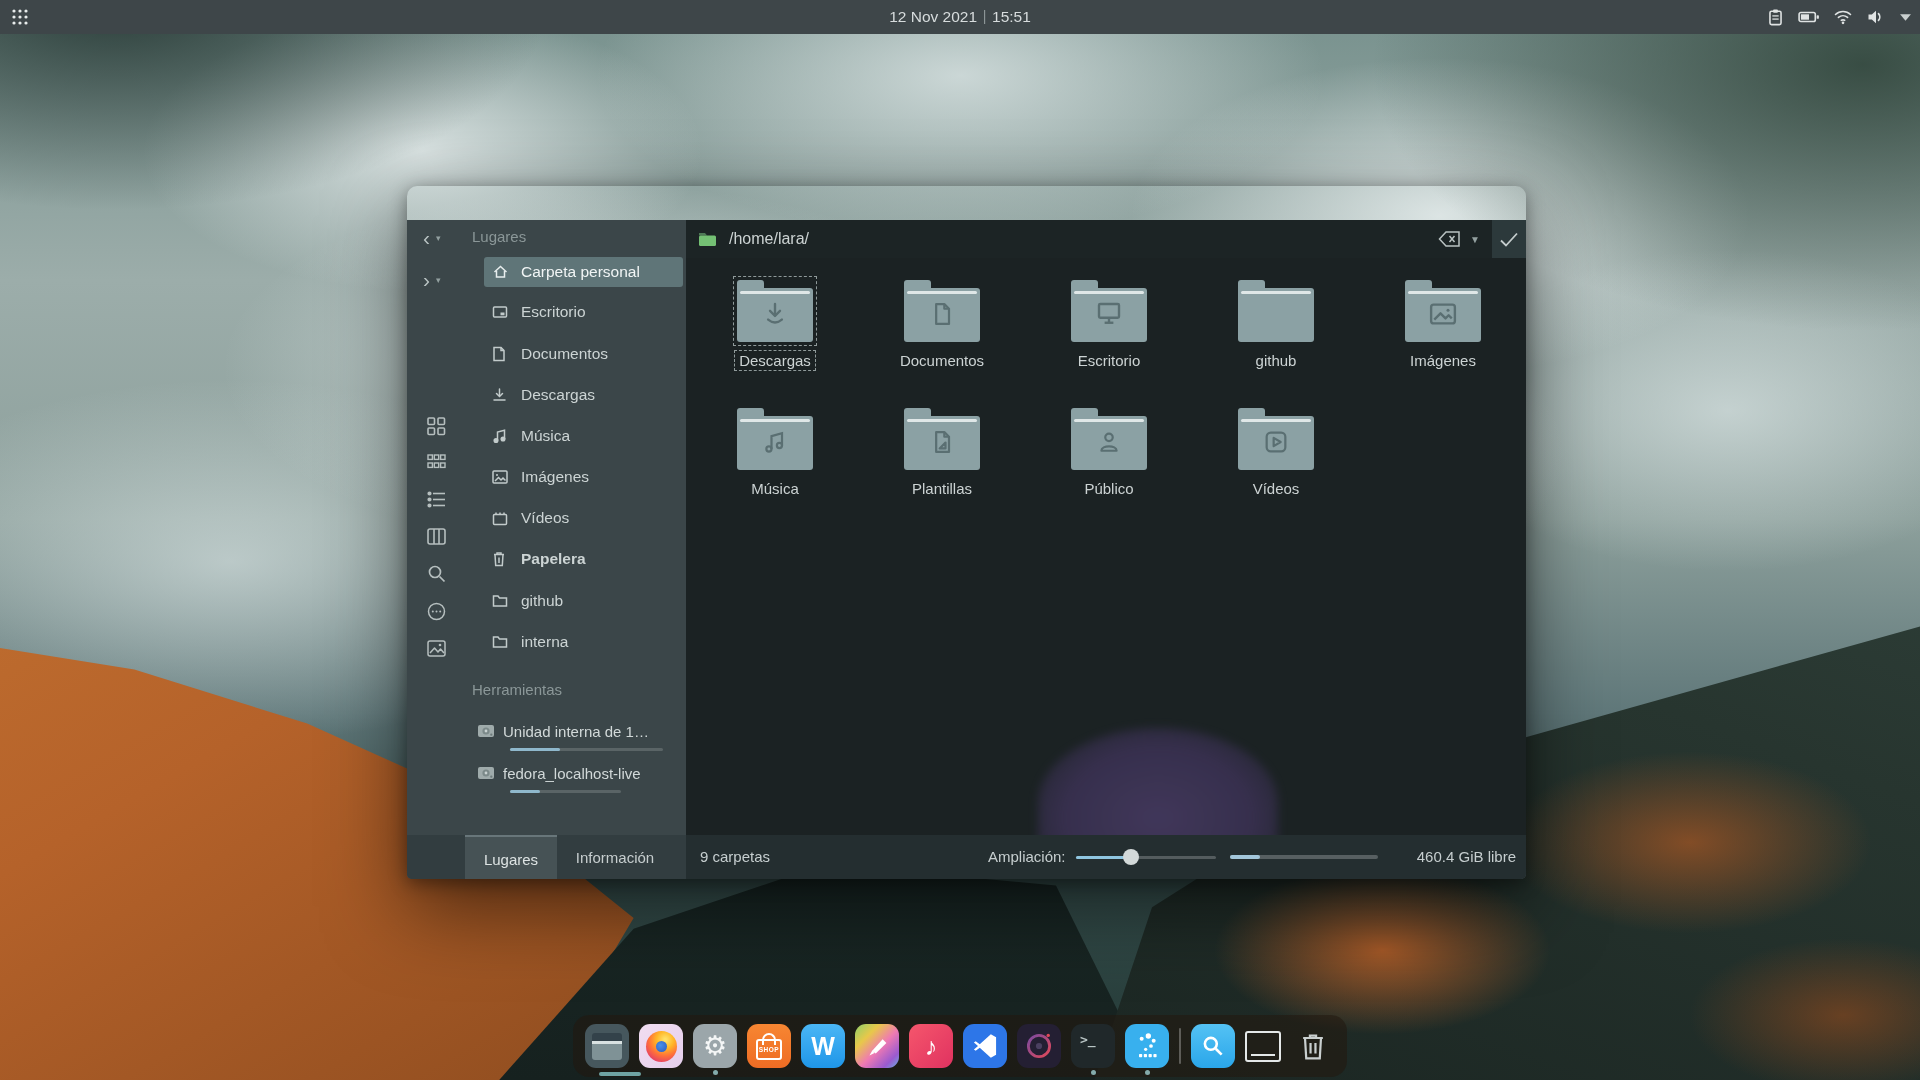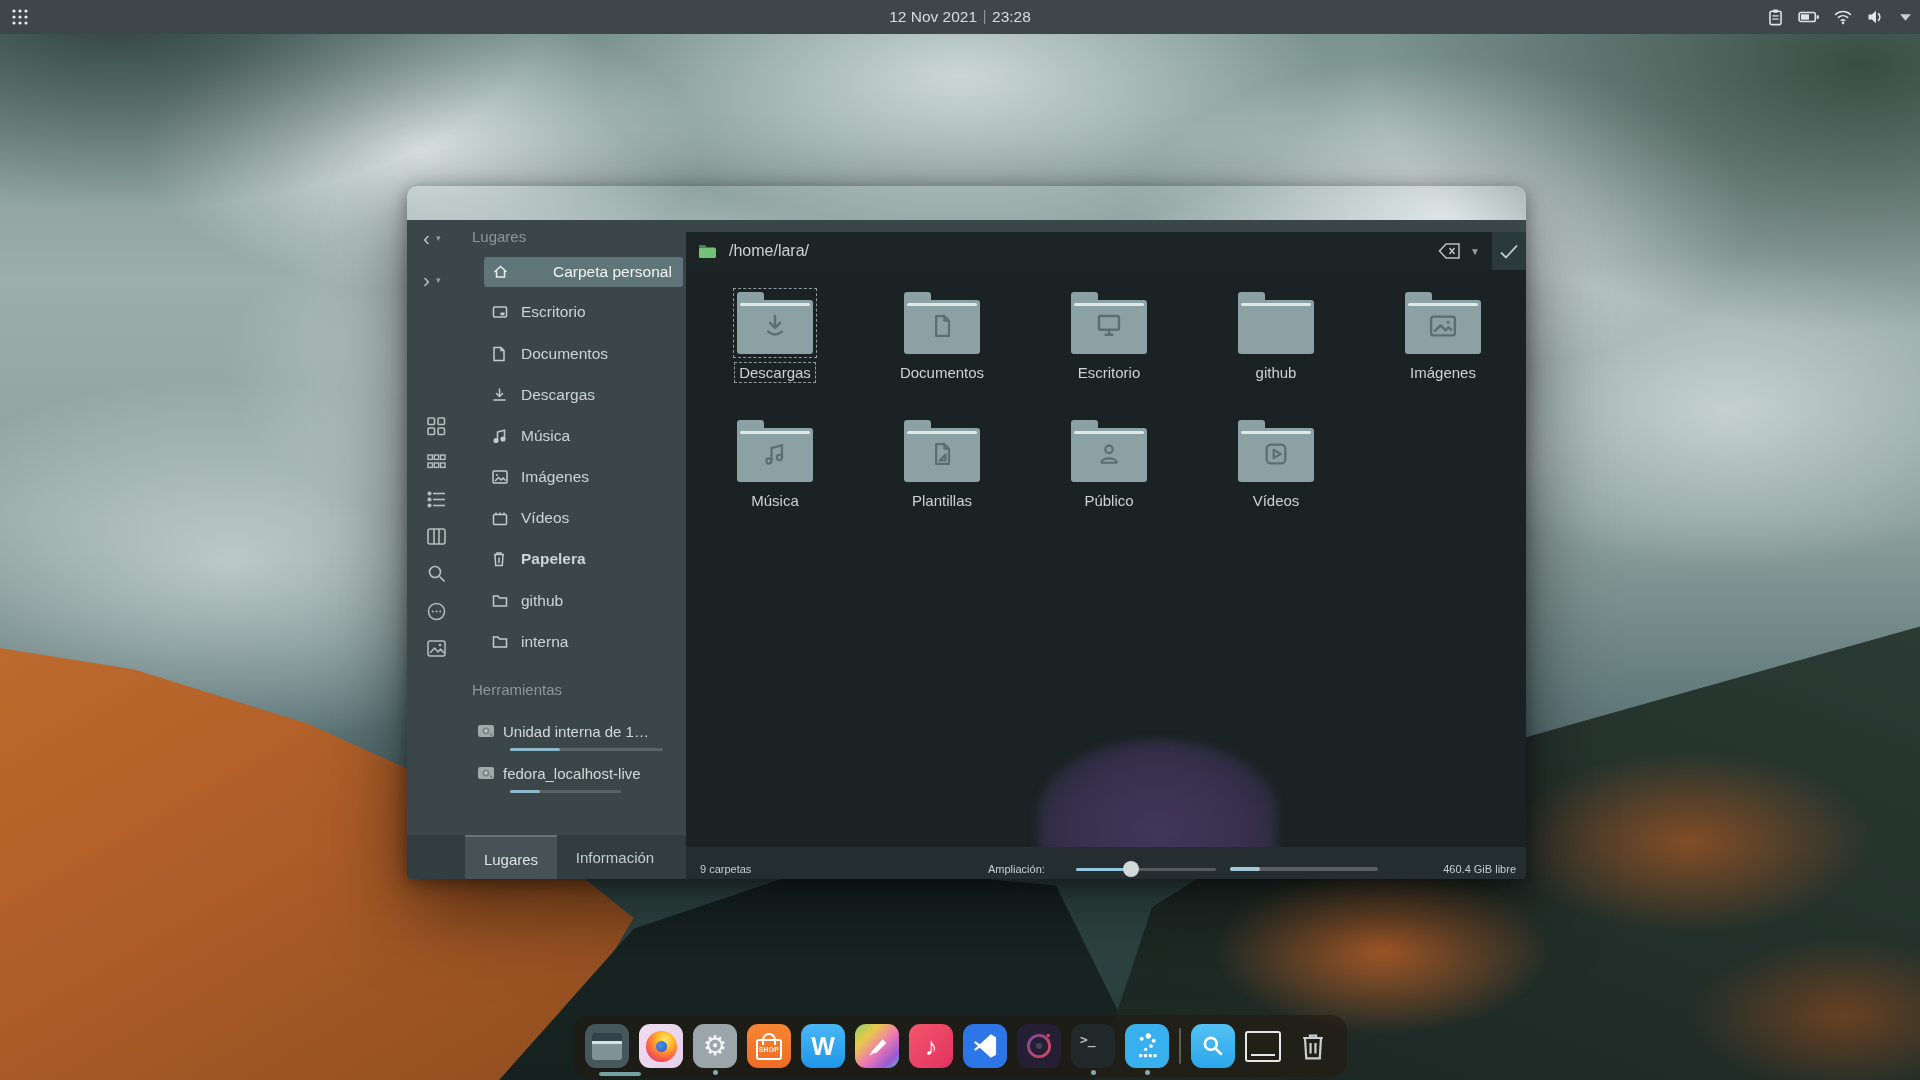--- a/index.html
+++ b/index.html
@@ -73,21 +73,21 @@
   .devbar{position:absolute;left:103px;height:3px;background:#5a6466;border-radius:2px;}
   .devbar .fill{height:3px;background:#8fb8cc;border-radius:2px;}
 
   
   #tabs{position:absolute;left:0;bottom:0;width:279px;height:44px;background:#323d40;}
   .tab{position:absolute;top:0;height:44px;display:flex;align-items:center;justify-content:center;
        color:#c6cdce;font-size:15px;cursor:pointer;}
   .tab.active{background:#465255;border-top:2px solid #68767a;color:#dde3e3;}
 
   
-  #main{position:absolute;left:279px;top:12px;width:872px;height:659px;}
+  #main{position:absolute;left:279px;top:0;width:872px;height:659px;}
   #toolbar{position:absolute;left:0;top:0;width:840px;height:38px;background:#1c2425;display:flex;align-items:center;}
   #toolbar .locfolder{margin-left:12px;display:flex;}
   #toolbar .path{margin-left:12px;color:#ccd3d3;font-size:16px;}
   #toolbar .right{position:absolute;right:0;top:0;height:38px;display:flex;align-items:center;}
   #toolbar .clear{margin-right:8px;cursor:pointer;display:flex;}
   #toolbar .caret{color:#93a0a0;font-size:10px;margin-right:12px;cursor:pointer;}
   #toolbar .accept{width:34px;height:38px;background:#2c393b;display:flex;align-items:center;justify-content:center;cursor:pointer;}
 
   #content{position:absolute;left:0;top:38px;width:840px;height:577px;background:#1b2223;overflow:hidden;}
   #blob{position:absolute;left:352px;top:470px;width:240px;height:150px;border-radius:50% 50% 10% 10%;
@@ -97,21 +97,21 @@
   .cell{position:absolute;width:160px;display:flex;flex-direction:column;align-items:center;cursor:pointer;}
   .ficon{position:relative;width:76px;height:62px;}
   .ftab{position:absolute;left:0;top:0;width:27px;height:11px;background:#8ba1a4;border-radius:3px 3px 0 0;}
   .fbody{position:absolute;left:0;top:8px;width:76px;height:54px;background:#8ba1a4;border-radius:3px;}
   .fhl{position:absolute;left:3px;top:11px;width:70px;height:3px;background:#e4ebeb;border-radius:2px;opacity:.95;}
   .femblem{position:absolute;left:50%;top:34px;transform:translate(-50%,-50%);display:flex;}
   .flabel{margin-top:9px;color:#ccd3d3;font-size:15px;line-height:19px;}
   .cell.selected .ficon{outline:1px dashed #8f9a9a;outline-offset:3px;}
   .cell.selected .flabel{outline:1px dashed #8f9a9a;padding:0 4px;}
 
-  #statusbar{position:absolute;left:0;top:615px;width:840px;height:44px;background:#242e30;color:#c6cecf;font-size:11px;}
+  #statusbar{position:absolute;left:0;top:615px;width:840px;height:44px;background:#242e30;color:#c6cecf;font-size:15px;}
   #statusbar .count{position:absolute;left:14px;top:0;line-height:44px;}
   #statusbar .zlabel{position:absolute;left:302px;top:0;line-height:44px;}
   .slider{position:absolute;left:390px;top:21px;width:140px;height:3px;background:#545c5e;border-radius:2px;cursor:pointer;}
   .slider .sfill{position:absolute;left:0;top:0;height:3px;background:#8fc6e0;border-radius:2px;}
   .slider .handle{position:absolute;top:-7px;width:16px;height:16px;border-radius:50%;background:#d3d9d9;margin-left:-8px;}
   .freebar{position:absolute;left:544px;top:20px;width:148px;height:4px;background:#575f61;border-radius:2px;}
   .freebar .ffill{height:4px;background:#a2c6da;border-radius:2px;}
   #statusbar .free{position:absolute;right:10px;top:0;line-height:44px;}
 
   
@@ -172,21 +172,21 @@
           <circle cx="15" cy="9" r="1.6"></circle>
       <circle cx="3" cy="15" r="1.6"></circle>
           <circle cx="9" cy="15" r="1.6"></circle>
           <circle cx="15" cy="15" r="1.6"></circle>
         </g>
     </svg>
   </div>
   <div id="clock">
     <span>12 Nov 2021</span>
     <span class="sep"></span>
-    <span>23:28</span>
+    <span>15:51</span>
   </div>
   <div id="tray">
     <svg width="19" height="19" viewBox="0 0 24 24">
       <rect x="5" y="4" width="14" height="17" rx="2" fill="none" stroke="#dfe3e3" stroke-width="2"></rect>
       <rect x="9" y="2" width="6" height="4" rx="1" fill="#dfe3e3"></rect>
       <line x1="8" y1="10" x2="16" y2="10" stroke="#dfe3e3" stroke-width="1.6"></line>
       <line x1="8" y1="14" x2="16" y2="14" stroke="#dfe3e3" stroke-width="1.6"></line>
     </svg>
     <svg width="22" height="18" viewBox="0 0 24 20">
       <rect x="1" y="5" width="18" height="10" rx="2" fill="none" stroke="#dfe3e3" stroke-width="1.8"></rect>
@@ -277,21 +277,21 @@
       <div class="stripico" style="top:420px;">
         <svg width="19" height="17" viewBox="0 0 19 17" fill="none" stroke="#b6bfbf" stroke-width="1.5">
           <rect x="1" y="1" width="17" height="15" rx="2"></rect>
           <path d="M3 13 l4.5-5 3.5 4 2.5-3 3.5 4" stroke-linejoin="round"></path>
           <circle cx="13" cy="5" r="1.3" fill="#b6bfbf" stroke="none"></circle>
         </svg>
       </div>
 
       <div class="shead" style="top:2px;line-height:30px;">Lugares</div>
 
-      <div class="sitem sel" style="top:37px;gap:32px;">
+      <div class="sitem sel" style="top:37px;">
         <span class="ic">
           <svg width="17" height="16" viewBox="0 0 16 16" fill="none" stroke="currentColor" stroke-width="1.5">
               <path d="M2 8 L8 2.5 L14 8"></path>
               <path d="M4 7 v6 h8 v-6"></path>
             </svg>
         </span>
         <span>Carpeta personal</span>
       </div>
       <div class="sitem" style="top:77px;">
         <span class="ic">

